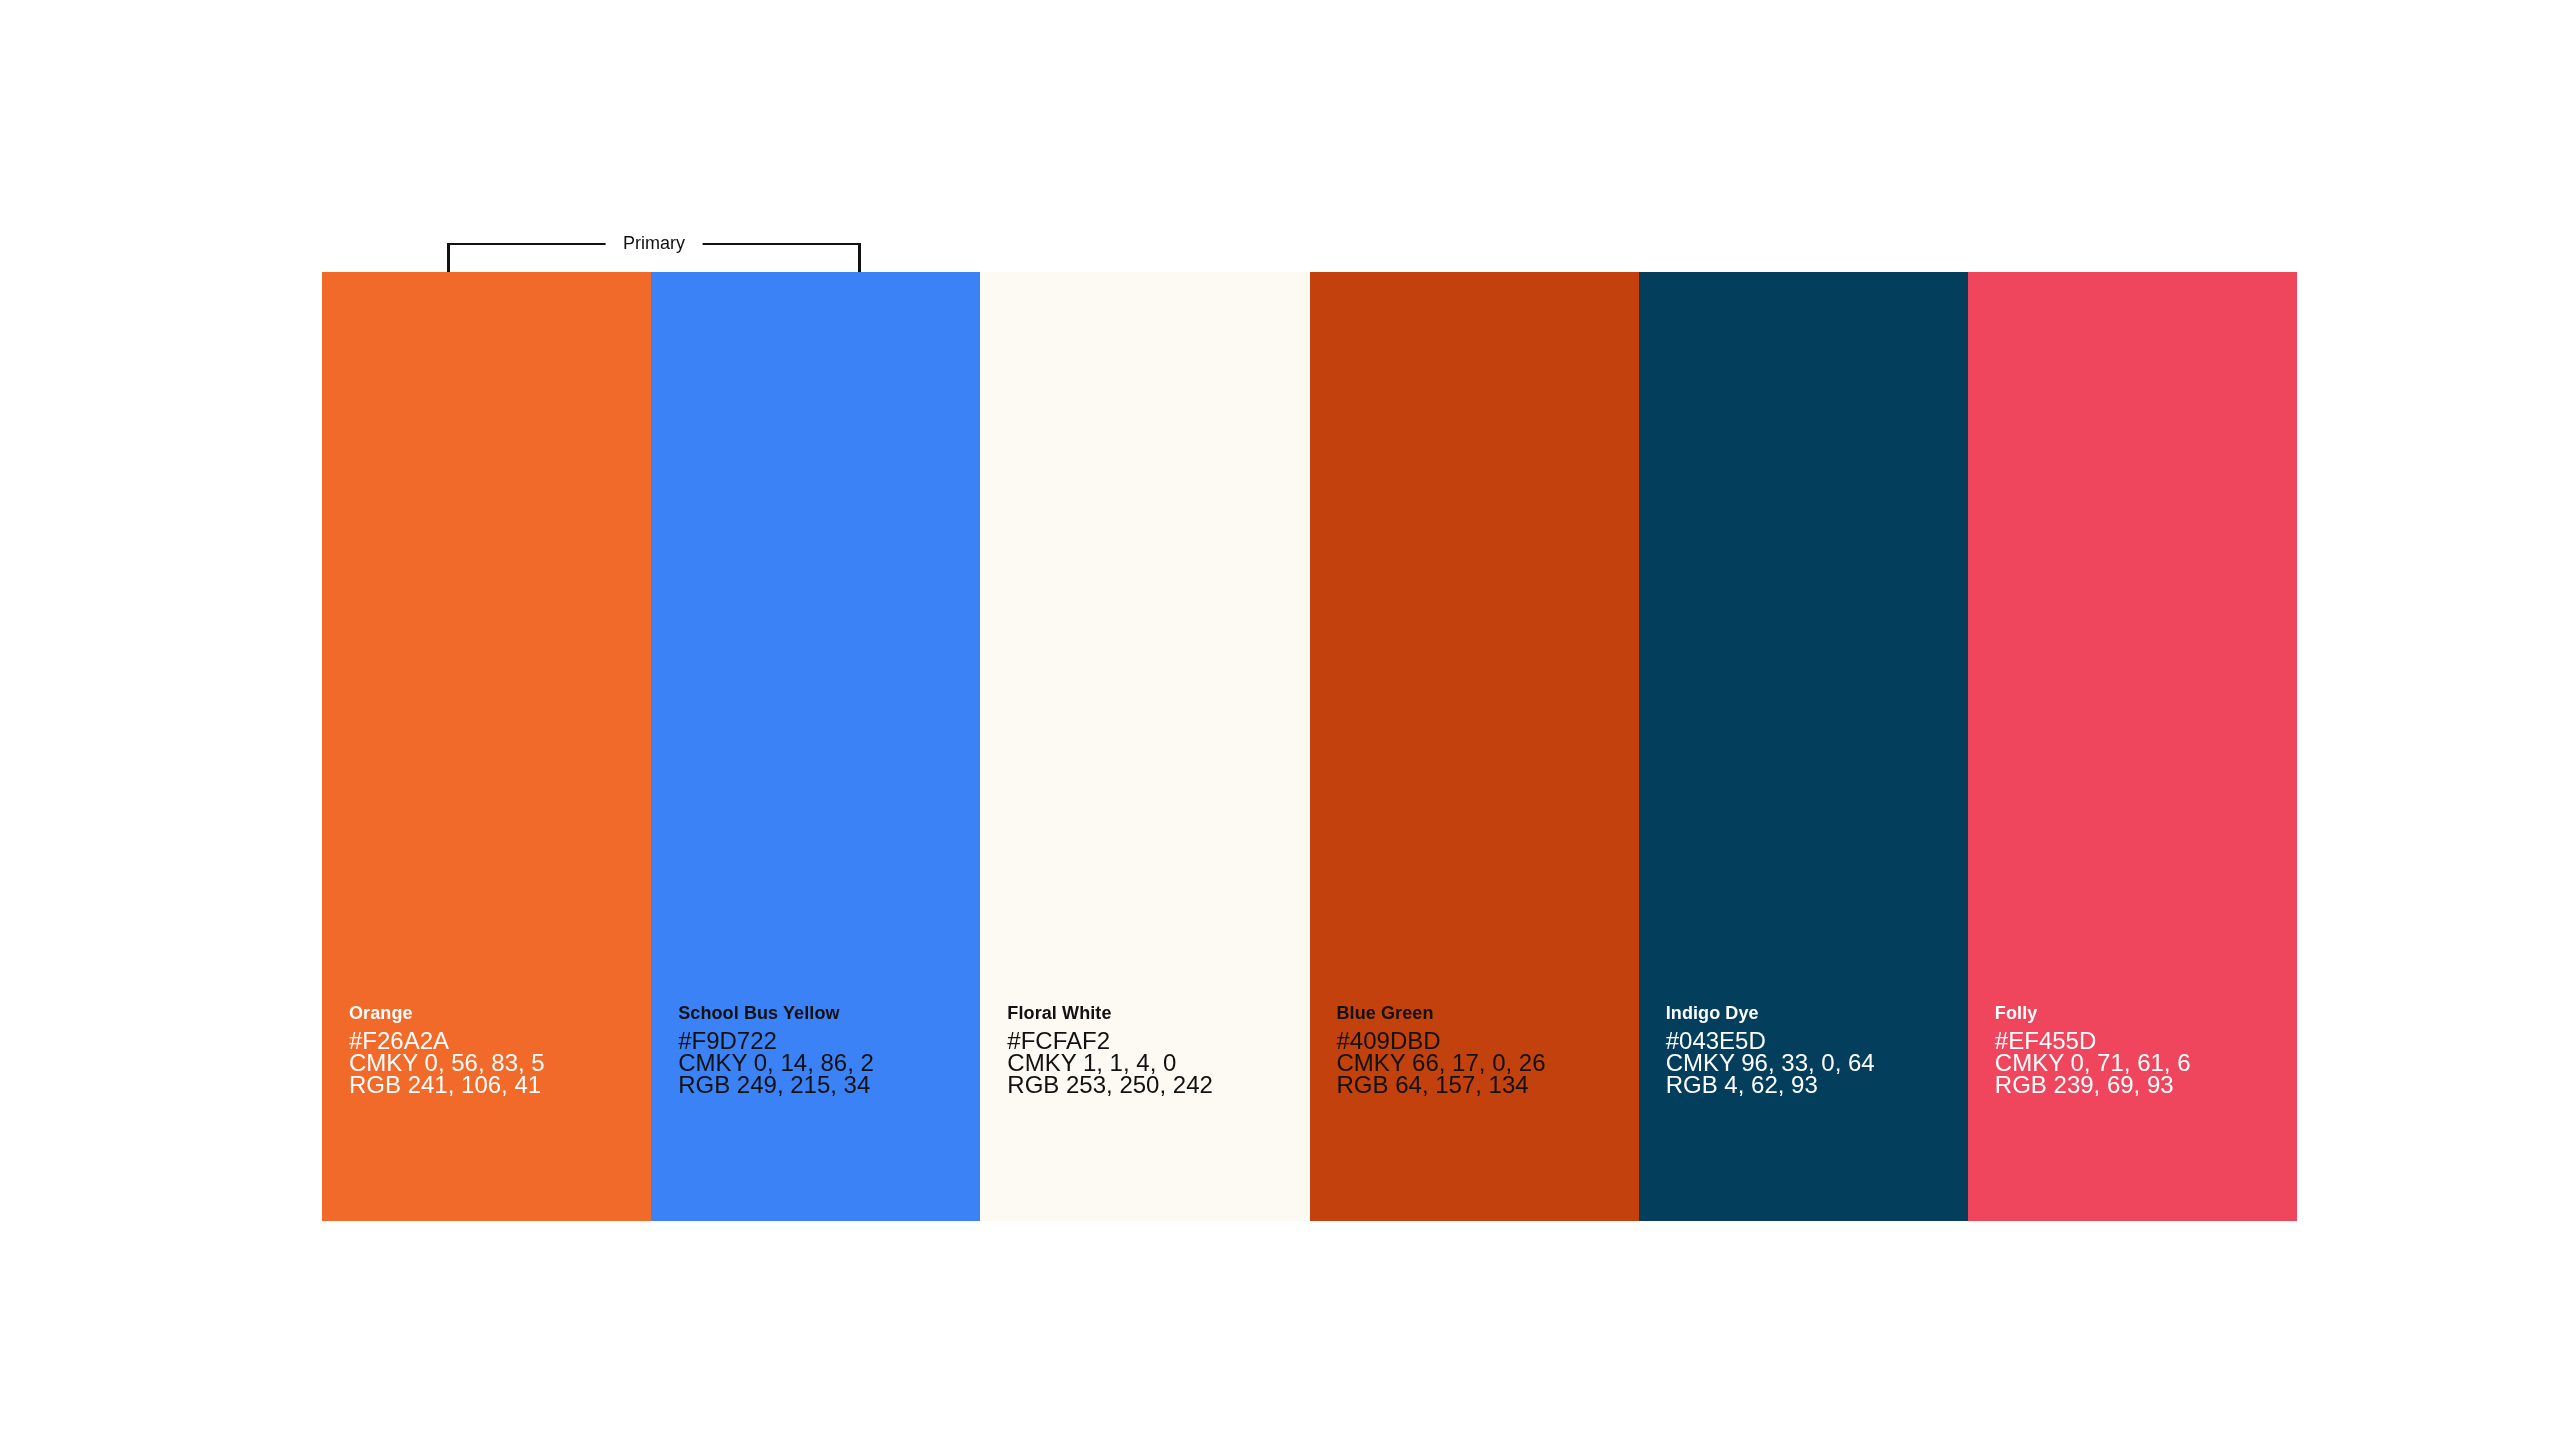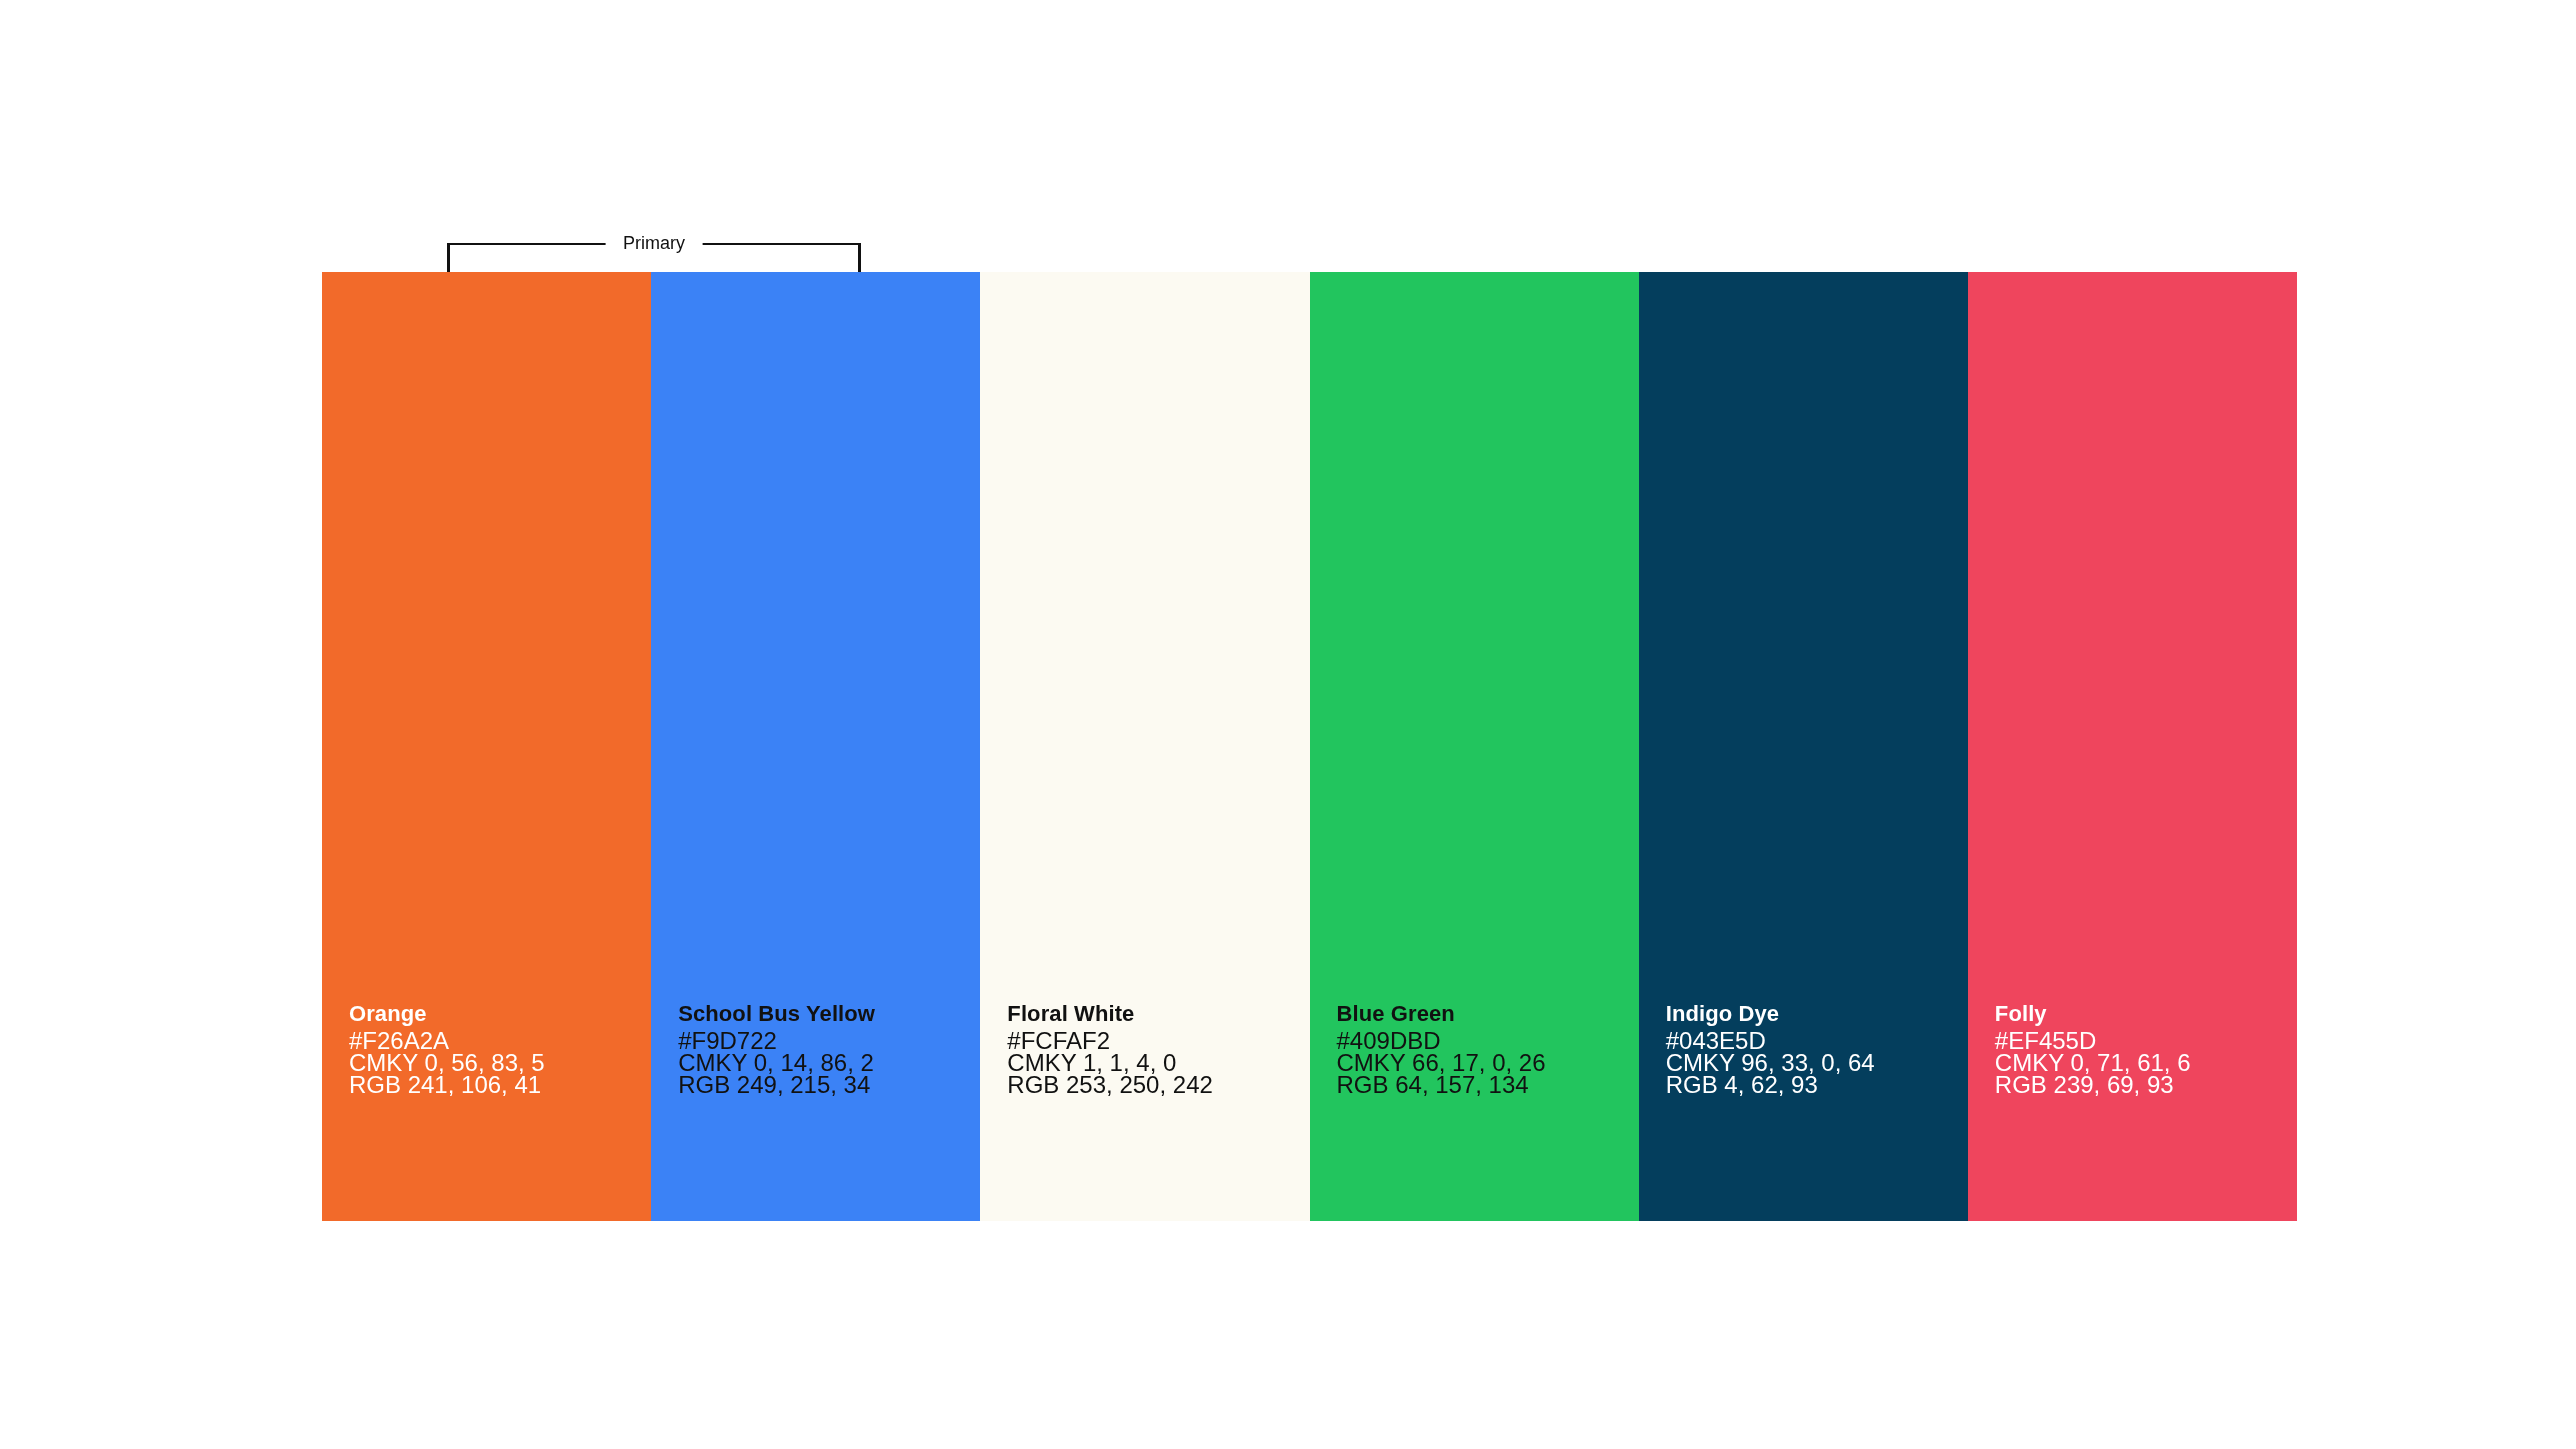--- a/index.html
+++ b/index.html
@@ -70,21 +70,21 @@
     flex: 1 1 0;
     height: 100%;
     display: flex;
     flex-direction: column;
     justify-content: flex-end;
   }
   .swatch-info {
     padding: 0 0 125px 27px;
   }
   .swatch-name {
-    font-size: 22px;
+    font-size: 18px;
     line-height: 27px;
     font-weight: bold;
     letter-spacing: 0.1px;
     white-space: nowrap;
   }
   .swatch-value {
     font-size: 24px;
     line-height: 22px;
     white-space: nowrap;
   }
@@ -125,21 +125,21 @@
 
     <div class="swatch" style="background:#FCFAF2;">
       <div class="swatch-info" style="color:#111111;">
         <div class="swatch-name">Floral White</div>
         <div class="swatch-value swatch-hex">#FCFAF2</div>
         <div class="swatch-value">CMKY 1, 1, 4, 0</div>
         <div class="swatch-value">RGB 253, 250, 242</div>
       </div>
     </div>
 
-    <div class="swatch" style="background:#22c55e;">
+    <div class="swatch" style="background:#c2410c;">
       <div class="swatch-info" style="color:#111111;">
         <div class="swatch-name">Blue Green</div>
         <div class="swatch-value swatch-hex">#409DBD</div>
         <div class="swatch-value">CMKY 66, 17, 0, 26</div>
         <div class="swatch-value">RGB 64, 157, 134</div>
       </div>
     </div>
 
     <div class="swatch" style="background:#043E5D;">
       <div class="swatch-info" style="color:#FFFFFF;">

